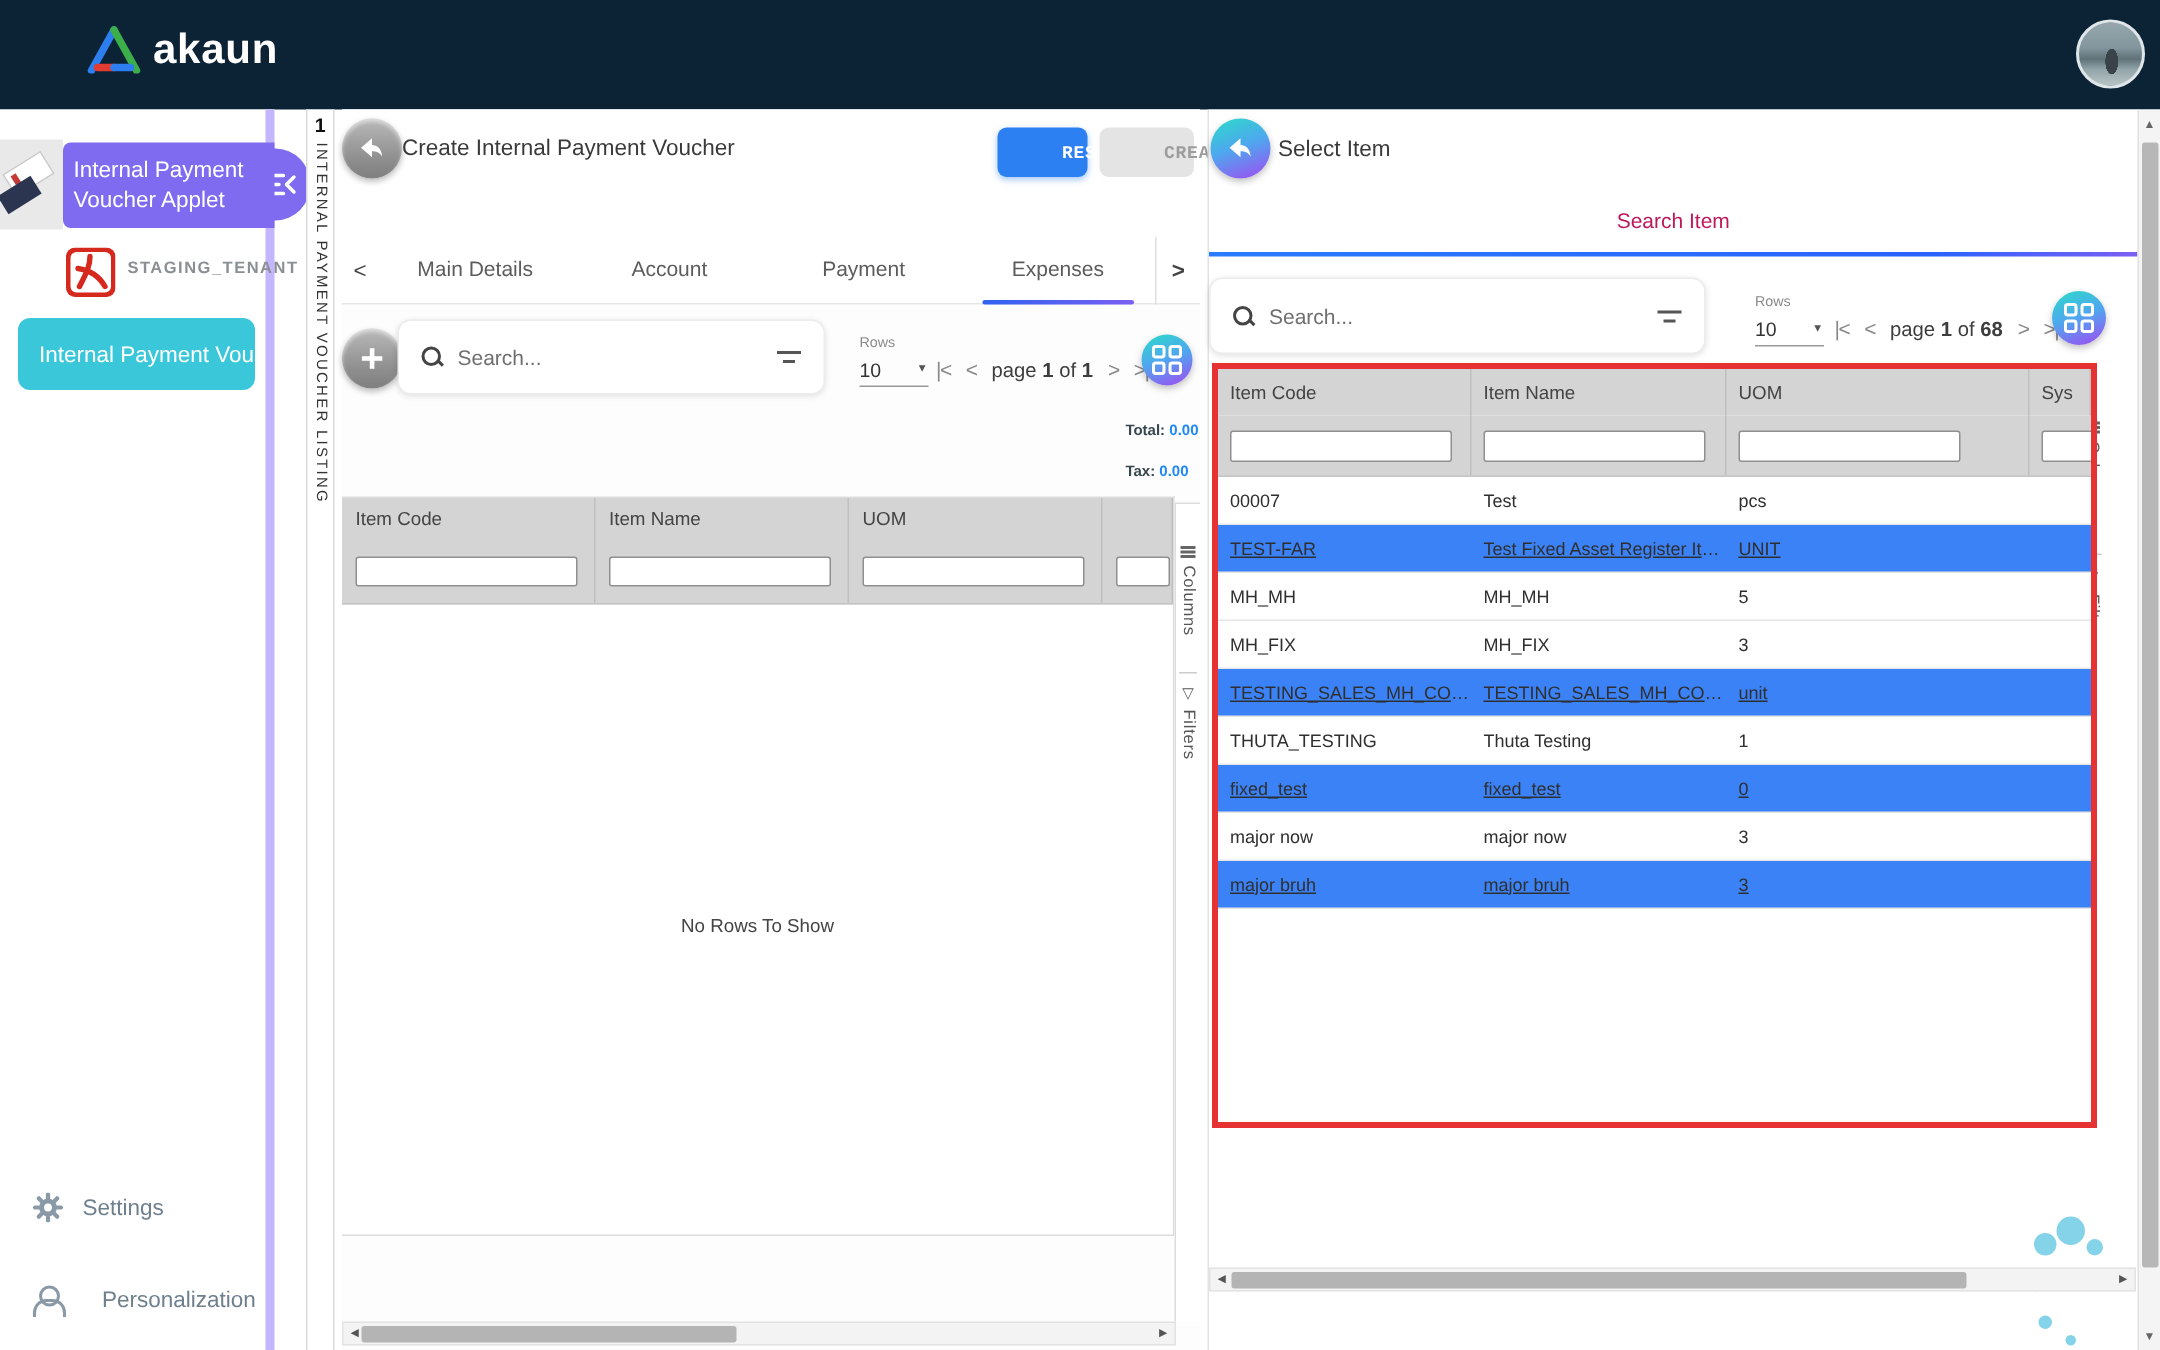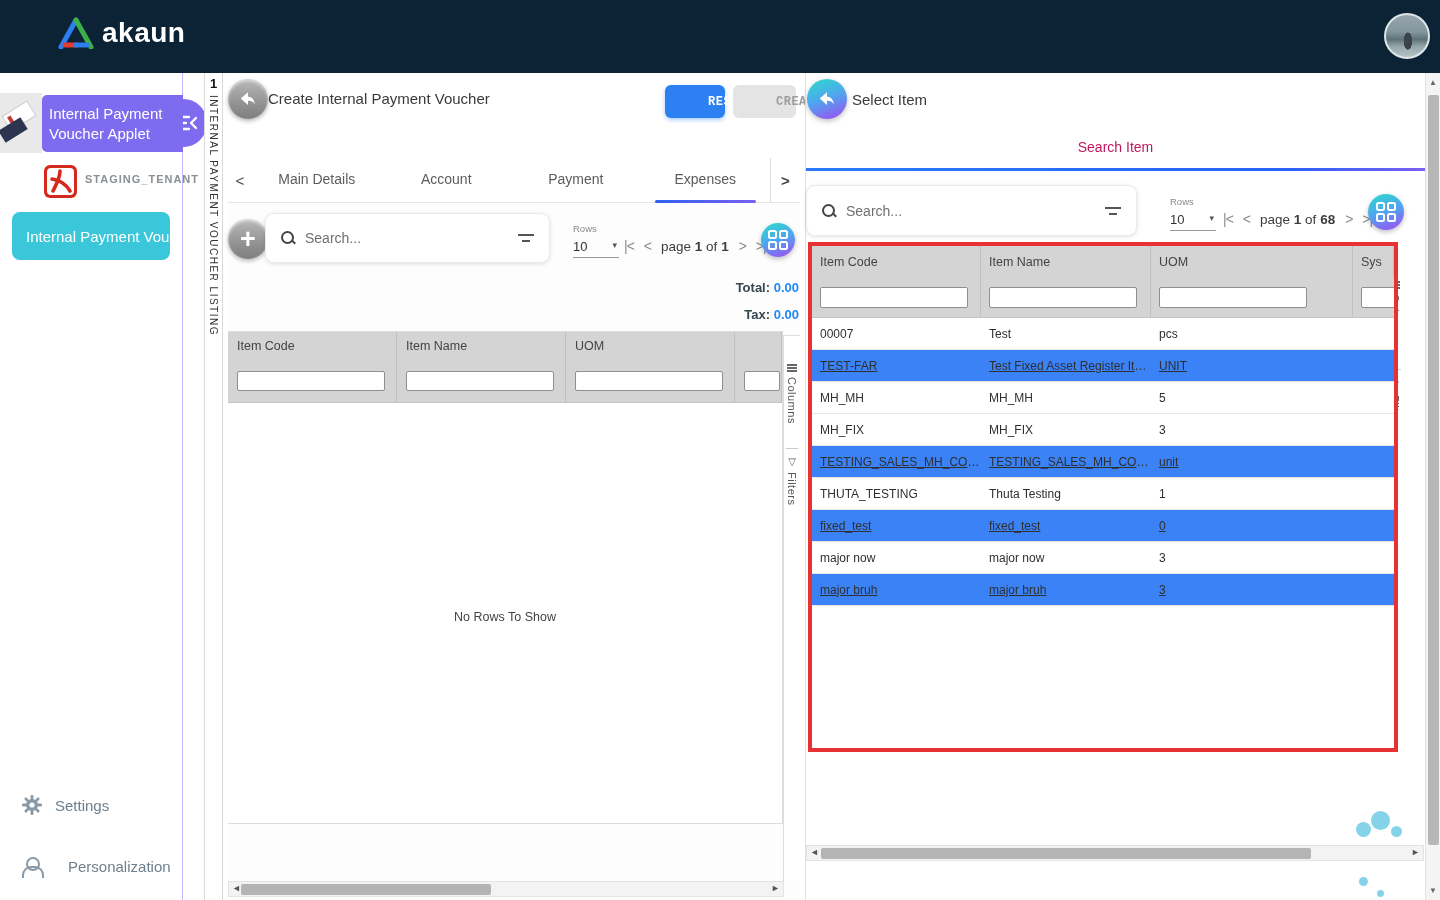--- a/index.html
+++ b/index.html
@@ -11,21 +11,21 @@
   .navbar { position:absolute; left:0; top:0; width:1440px; height:73px; background:#0c2336; }
   .brand { position:absolute; left:58px; top:17px; display:flex; align-items:center; gap:8px; }
   .brand-text { color:#fff; font-size:28px; font-weight:bold; letter-spacing:.5px; }
   .avatar { position:absolute; right:10px; top:13px; width:46px; height:46px; border-radius:50%;
     background:
       radial-gradient(ellipse 7px 14px at 52% 62%, #3a4448 0 60%, transparent 62%),
       linear-gradient(180deg,#95a7ad 0%,#83969d 40%,#5f7278 58%,#93a6aa 75%,#b8c4c6 100%);
     border:2px solid #dfe5e8; }
 
   
-  .sidebar { position:absolute; left:0; top:73px; width:183px; bottom:0; background:#fff; border-right:1px solid #c4b5fd; }
+  .sidebar { position:absolute; left:0; top:73px; width:183px; bottom:0; background:#fff; border-right:6px solid #c4b5fd; }
   .applet-thumb { position:absolute; left:0; top:20px; width:42px; height:60px; background:#e9e9e9; overflow:hidden; }
   .ticket1 { position:absolute; left:4px; top:14px; width:30px; height:18px; background:#fff; border:1px solid #c9c9c9; transform:rotate(-32deg); }
   .ticket1:before { content:""; position:absolute; left:3px; top:3px; width:4px; height:10px; background:#c23b34; }
   .ticket2 { position:absolute; left:0px; top:30px; width:26px; height:14px; background:#2c3550; transform:rotate(-32deg); }
   .applet-pill { position:absolute; left:42px; top:22px; width:141px; height:57px; background:#7e6bf0; border-radius:5px 0 0 5px;
     color:#fff; font-size:15px; line-height:1.3; padding:9px 2px 8px 7px; }
   .applet-menu-circle { position:absolute; left:160px; top:26px; width:47px; height:48px; background:#7e6bf0; border-radius:0 50% 50% 0; }
   .applet-menu-circle svg { position:absolute; right:8px; top:12px; }
   .tenant-row { position:absolute; left:0; top:90px; width:183px; height:44px; }
   .tenant-icon { position:absolute; left:44px; top:2px; width:33px; height:33px; }
@@ -83,21 +83,21 @@
   .tab-chev.right { border-left:1px solid #e0e0e0; width:30px; height:45px; line-height:45px; font-weight:bold; }
   .tab { flex:1; text-align:center; font-size:14px; color:#5c5c5c; cursor:pointer; position:relative; height:45px; line-height:43px; }
   .tab.active:after { content:""; position:absolute; left:14px; right:14px; bottom:0; height:3px;
     background:linear-gradient(90deg,#2f62f0,#7b5ff2); border-radius:2px; }
   .lp-plus { position:absolute; left:0; top:146px; width:40px; height:40px; color:#fff; font-size:27px; font-weight:bold; }
   .lp-search { left:37px; top:140px; width:285px; height:50px; }
   .lp-rows-label { position:absolute; left:345px; top:150px; }
   .lp-rows-select { position:absolute; left:345px; top:166px; }
   .lp-pager { position:absolute; left:396px; top:165px; }
   .lp-grid { position:absolute; left:533px; top:150px; width:34px; height:34px; }
-  .totals { position:absolute; right:1px; top:201px; text-align:right; font-size:13px; font-weight:bold; color:#37474f; line-height:27px; }
+  .totals { position:absolute; right:1px; top:201px; text-align:left; font-size:10px; font-weight:bold; color:#37474f; line-height:27px; }
   .totals .val { color:#1e88f5; }
 
   .table-area { position:absolute; left:0; top:258px; width:555px; bottom:76px; background:#fff; border:1px solid #dcdcdc; border-left:none; }
   .thead { display:flex; height:28px; background:#d4d4d4; align-items:center; font-size:12.5px; color:#444; }
   .thead .th { padding-left:9px; border-right:1px solid #c0c0c0; height:100%; display:flex; align-items:center; }
   .tfilter { display:flex; height:43px; background:#d4d4d4; align-items:center; border-bottom:1px solid #c4c4c4; }
   .tfilter .tf { padding-left:9px; border-right:1px solid #c0c0c0; height:100%; display:flex; align-items:center; }
   .tfilter input { width:148px; height:20px; border:1px solid #8f8f8f; border-radius:2px; font-family:inherit; font-size:12px; padding:0 4px; }
   .col-a { width:169px; flex:none; } .col-b { width:169px; flex:none; } .col-c { width:169px; flex:none; } .col-d { flex:1; }
   .no-rows { position:absolute; left:0; top:278px; width:100%; text-align:center; font-size:12.5px; color:#444; }

